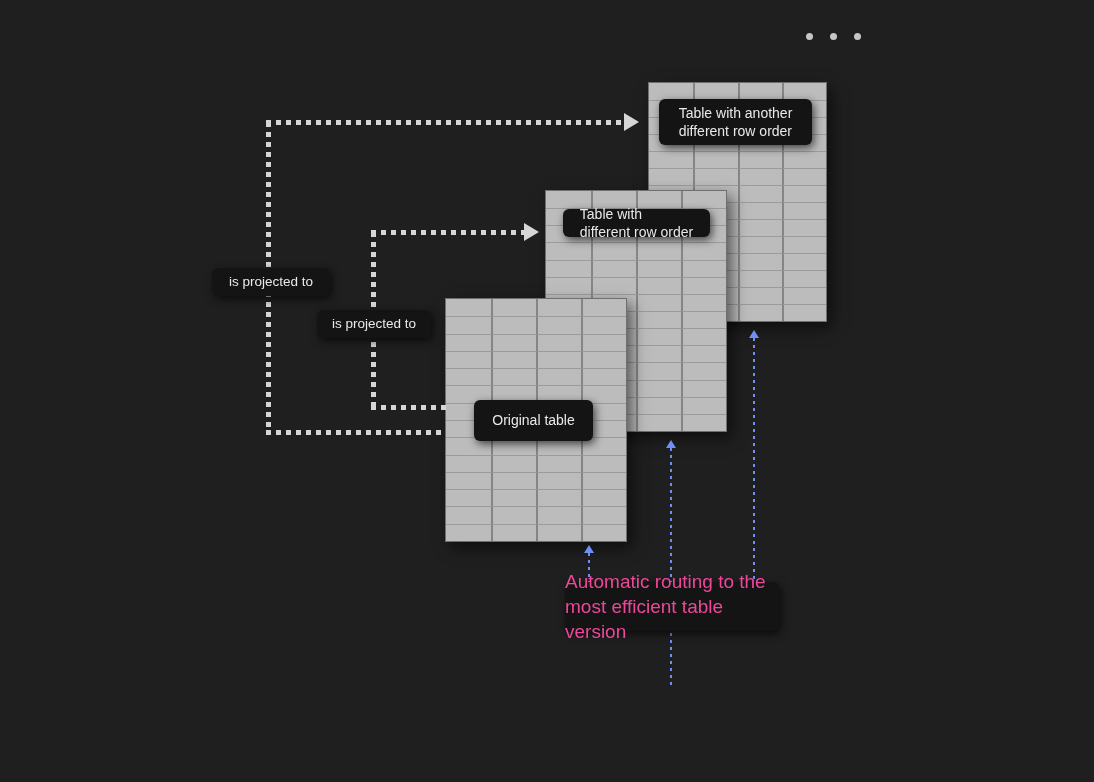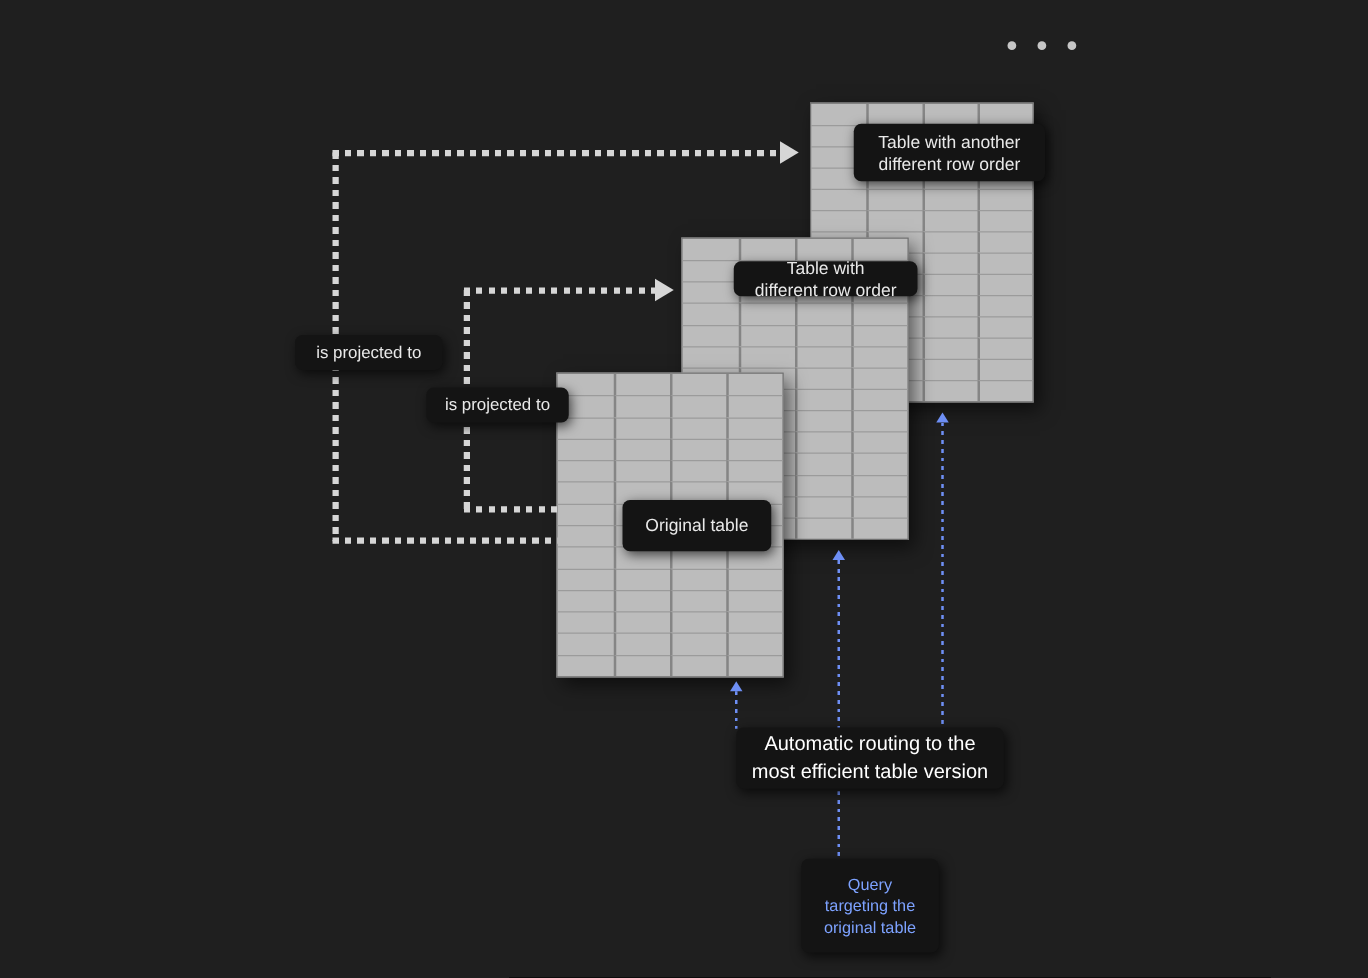--- a/index.html
+++ b/index.html
@@ -36,32 +36,31 @@
   .tbl-different{left:545px;top:190px;width:180px;height:240px;z-index:2;}
   .tbl-original{left:445px;top:298px;width:180px;height:242px;z-index:3;}
   .cell{border-left:2px solid var(--grid-dark);border-top:1px solid var(--grid-mid);}
   .cell:nth-child(4n+1){border-left:none;}
   .cell:nth-child(-n+4){border-top:none;}
 
   
   .note{
     position:absolute;z-index:6;
     background:var(--label-bg);color:var(--label-text);
-    border-radius:6px;text-align:center;white-space:pre-line;
+    border-radius:6px;text-align:left;white-space:pre-line;
     font-size:14px;line-height:1.32;
     display:flex;align-items:center;justify-content:center;
     box-shadow:2px 3px 9px rgba(0,0,0,0.65);
-    margin-left:24px;
   }
   .lbl-another{left:659px;top:99px;width:153px;height:46px;}
   .lbl-different{left:563px;top:209px;width:147px;height:28px;}
   .lbl-original{left:474px;top:400px;width:119px;height:41px;}
   .lbl-proj1{left:212px;top:268px;width:118px;height:28px;font-size:13.5px;}
   .lbl-proj2{left:317px;top:310px;width:114px;height:28px;font-size:13.5px;}
-  .lbl-routing{left:565px;top:582px;width:214px;height:49px;font-size:16px;color:#ffffff;}
+  .lbl-routing{left:565px;top:582px;width:214px;height:49px;font-size:19px;color:#ec4899;}
   .lbl-query{left:617px;top:687px;width:110px;height:75px;font-size:13px;color:var(--query-text);}
 
   
   .hdash{position:absolute;height:5px;z-index:4;
     background:repeating-linear-gradient(to right,var(--arrow-gray) 0 5px,transparent 5px 10px);}
   .vdash{position:absolute;width:5px;z-index:4;
     background:repeating-linear-gradient(to bottom,var(--arrow-gray) 0 5px,transparent 5px 10px);}
   .garrow{position:absolute;width:0;height:0;z-index:4;
     border-top:9px solid transparent;border-bottom:9px solid transparent;
     border-left:15px solid var(--arrow-gray);}
@@ -298,17 +297,14 @@
 
   <div class="note lbl-another">Table with another
 different row order</div>
   <div class="note lbl-different">Table with
 different row order</div>
   <div class="note lbl-original">Original table</div>
   <div class="note lbl-proj1">is projected to</div>
   <div class="note lbl-proj2">is projected to</div>
   <div class="note lbl-routing">Automatic routing to the
 most efficient table version</div>
-  <div class="note lbl-query">Query
-targeting the
-original table</div>
 
 </div>
 
 </body></html>

